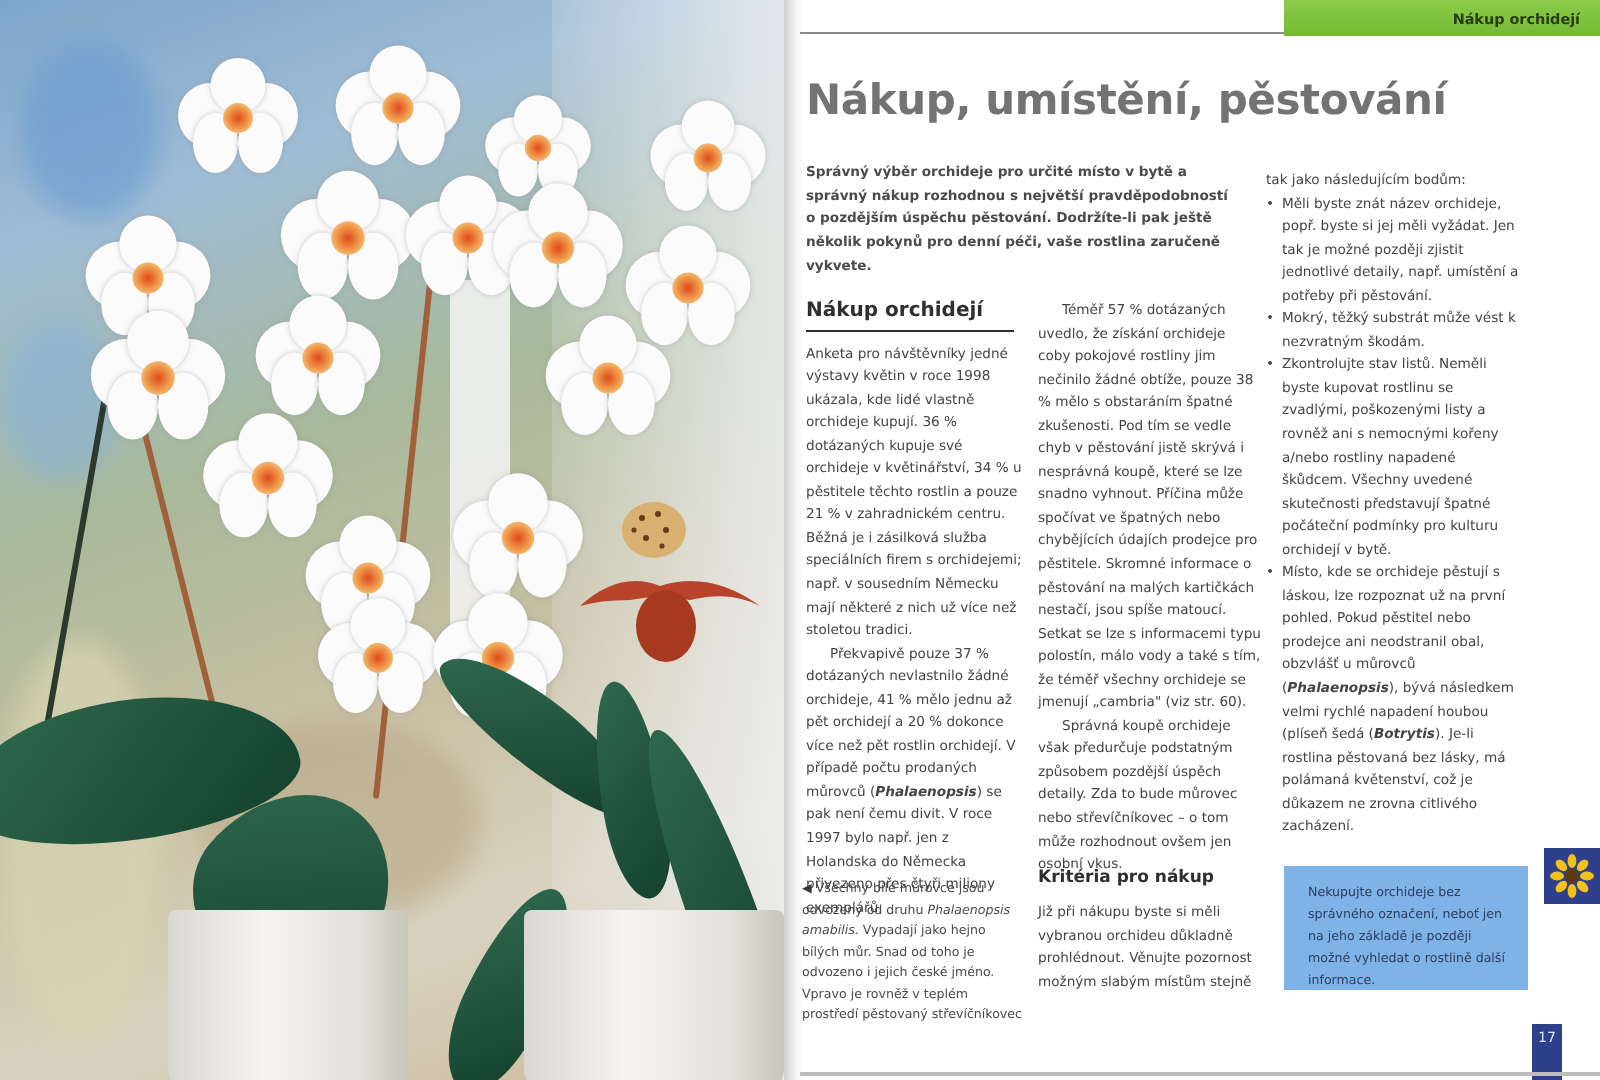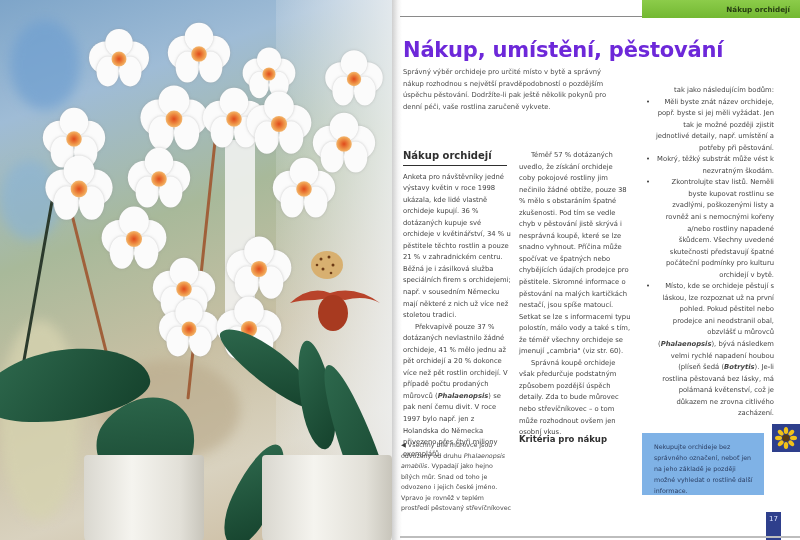--- a/index.html
+++ b/index.html
@@ -37,34 +37,34 @@
     
     .gutter { position: absolute; left: 392px; top: 0; width: 10px; height: 540px;
       background: linear-gradient(90deg, #cfcfcf, #f4f4f4 60%, #fff); }
     .top-rule { position: absolute; left: 400px; top: 16px; width: 242px; height: 1px; background: #8a8a8a; }
     .section-tab {
       position: absolute; left: 642px; top: 0; width: 158px; height: 18px;
       background: linear-gradient(180deg, #8ccc4a, #73b832);
       font-size: 7.2px; font-weight: bold; color: #263d12; text-align: right; padding: 5px 10px 0 0;
     }
     .page-title {
-      position: absolute; left: 403px; top: 38px; font-size: 21px; font-weight: bold; color: #6d28d9; letter-spacing: -0.2px;
+      position: absolute; left: 403px; top: 38px; font-size: 21px; font-weight: bold; color: #737373; letter-spacing: -0.2px;
     }
     .intro {
-      position: absolute; left: 403px; top: 67px; width: 212px;
-      font-size: 6.8px; line-height: 11.7px; color: #4a4a4a;
+      position: absolute; left: 403px; top: 81px; width: 212px;
+      font-size: 6.8px; line-height: 11.7px; color: #4a4a4a; font-weight: bold;
     }
     .h2 { font-size: 10px; font-weight: bold; color: #2f2f2f; }
     .h2.underlined { border-bottom: 1.5px solid #2f2f2f; padding-bottom: 3px; display: inline-block; width: 104px; }
     .col { position: absolute; font-size: 6.8px; line-height: 11.55px; color: #444; }
     .col p { margin: 0; }
     .col p.indent { text-indent: 12px; }
     .col1 { left: 403px; top: 150px; width: 108px; }
     .col2 { left: 519px; top: 150px; width: 112px; }
-    .col3 { left: 646px; top: 85px; width: 128px; text-align: right; }
+    .col3 { left: 633px; top: 85px; width: 128px; }
     .col3 ul { list-style: none; }
     .col3 li { position: relative; padding-left: 8px; }
     .col3 li::before { content: "•"; position: absolute; left: 0; top: 0; color: #444; }
     .kriteria { position: absolute; left: 519px; top: 434px; width: 115px; }
     .kriteria .h2 { font-size: 8.5px; margin-bottom: 7px; display: block; }
     .kriteria p { font-size: 6.8px; line-height: 11.7px; color: #444; }
     em { font-style: italic; font-weight: bold; }
 
     .tip-box {
       position: absolute; left: 642px; top: 433px; width: 122px; height: 62px;
@@ -272,20 +272,21 @@
   <p class="indent"><span>Překvapivě pouze 37 % dotázaných nevlastnilo žádné orchideje, 41 % mělo jednu až pět orchidejí a 20 % dokonce více než pět rostlin orchidejí. V případě počtu prodaných můrovců (</span><em>Phalaenopsis</em><span>) se pak není čemu divit. V roce 1997 bylo např. jen z Holandska do Německa přivezeno přes čtyři miliony exemplářů.</span></p>
 </div>
 
 <div class="col col2">
   <p class="indent">Téměř 57 % dotázaných uvedlo, že získání orchideje coby pokojové rostliny jim nečinilo žádné obtíže, pouze 38 % mělo s obstaráním špatné zkušenosti. Pod tím se vedle chyb v pěstování jistě skrývá i nesprávná koupě, které se lze snadno vyhnout. Příčina může spočívat ve špatných nebo chybějících údajích prodejce pro pěstitele. Skromné informace o pěstování na malých kartičkách nestačí, jsou spíše matoucí. Setkat se lze s informacemi typu polostín, málo vody a také s tím, že téměř všechny orchideje se jmenují „cambria" (viz str. 60).</p>
   <p class="indent">Správná koupě orchideje však předurčuje podstatným způsobem pozdější úspěch detaily. Zda to bude můrovec nebo střevíčníkovec – o tom může rozhodnout ovšem jen osobní vkus.</p>
 </div>
 
 <div class="kriteria">
   <div class="h2">Kritéria pro nákup</div>
+  <p>Již při nákupu byste si měli vybranou orchideu důkladně prohlédnout. Věnujte pozornost možným slabým místům stejně</p>
 </div>
 
 <div class="col col3">
   <p>tak jako následujícím bodům:</p>
   <ul>
     <li>Měli byste znát název orchideje, popř. byste si jej měli vyžádat. Jen tak je možné později zjistit jednotlivé detaily, např. umístění a potřeby při pěstování.</li>
     <li>Mokrý, těžký substrát může vést k nezvratným škodám.</li>
     <li>Zkontrolujte stav listů. Neměli byste kupovat rostlinu se zvadlými, poškozenými listy a rovněž ani s nemocnými kořeny a/nebo rostliny napadené škůdcem. Všechny uvedené skutečnosti představují špatné počáteční podmínky pro kulturu orchidejí v bytě.</li>
     <li><span>Místo, kde se orchideje pěstují s láskou, lze rozpoznat už na první pohled. Pokud pěstitel nebo prodejce ani neodstranil obal, obzvlášť u můrovců (</span><em>Phalaenopsis</em><span>), bývá následkem velmi rychlé napadení houbou (plíseň šedá (</span><em>Botrytis</em><span>). Je-li rostlina pěstovaná bez lásky, má polámaná květenství, což je důkazem ne zrovna citlivého zacházení.</span></li>
   </ul>

